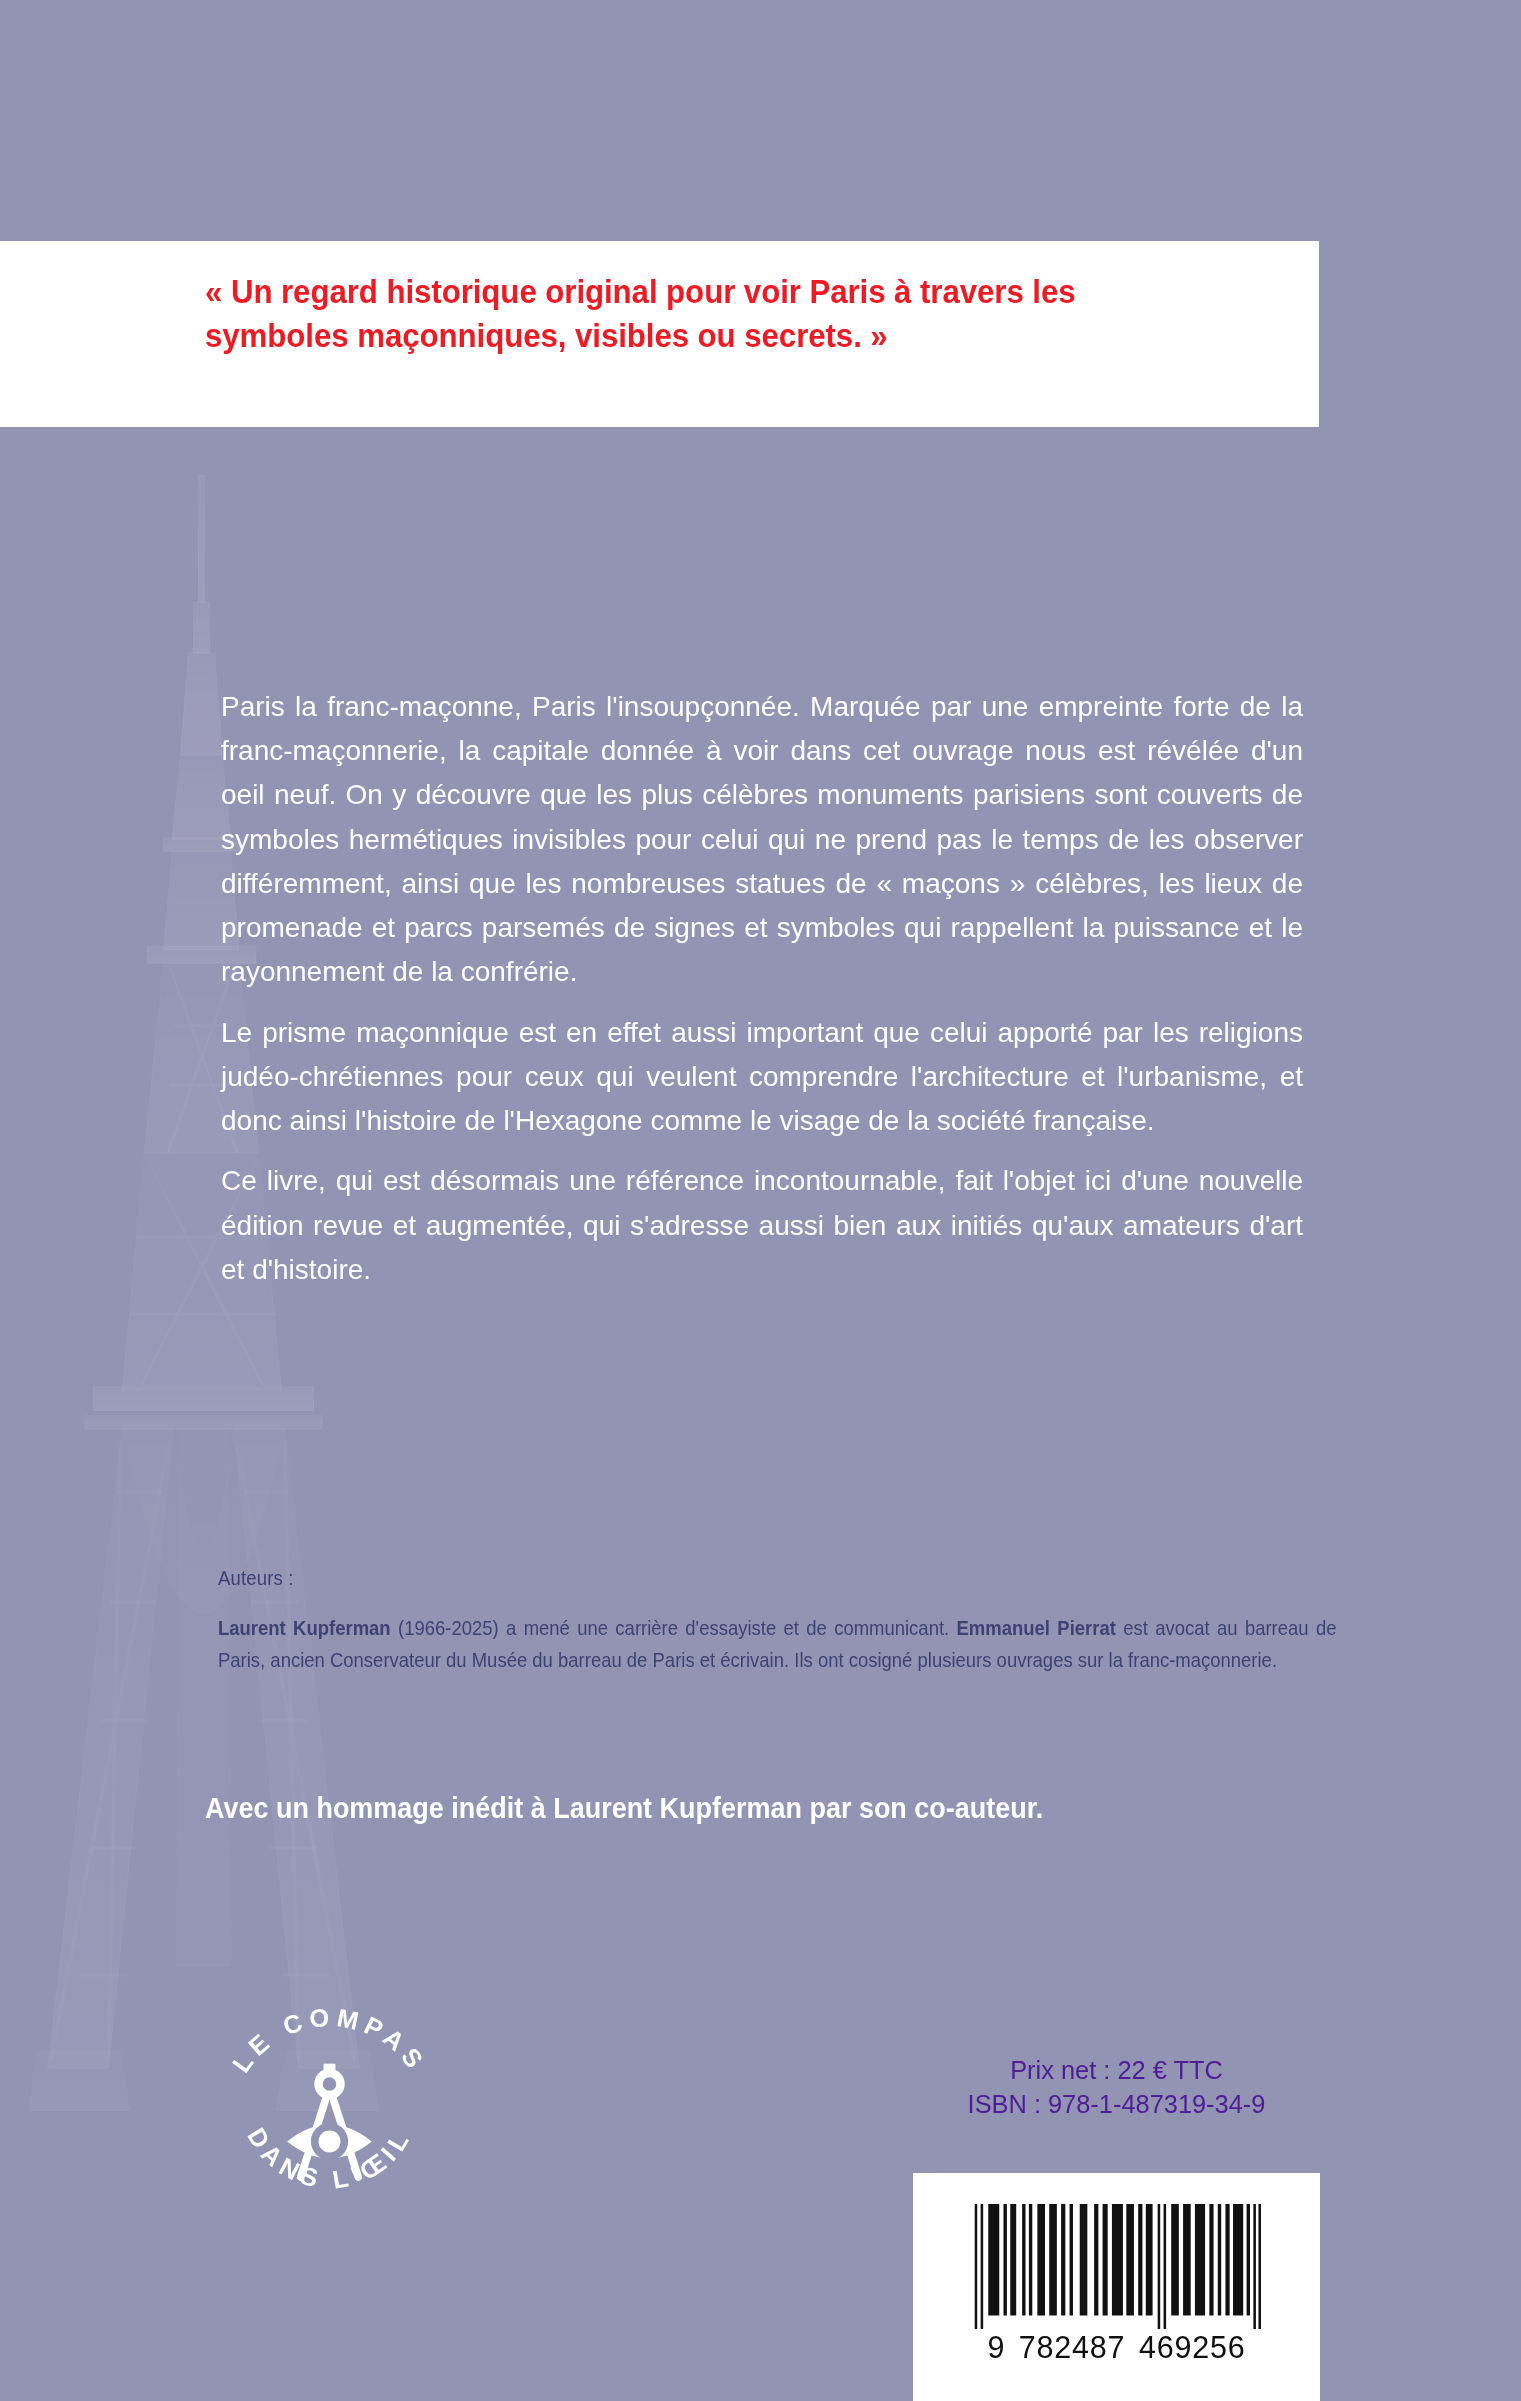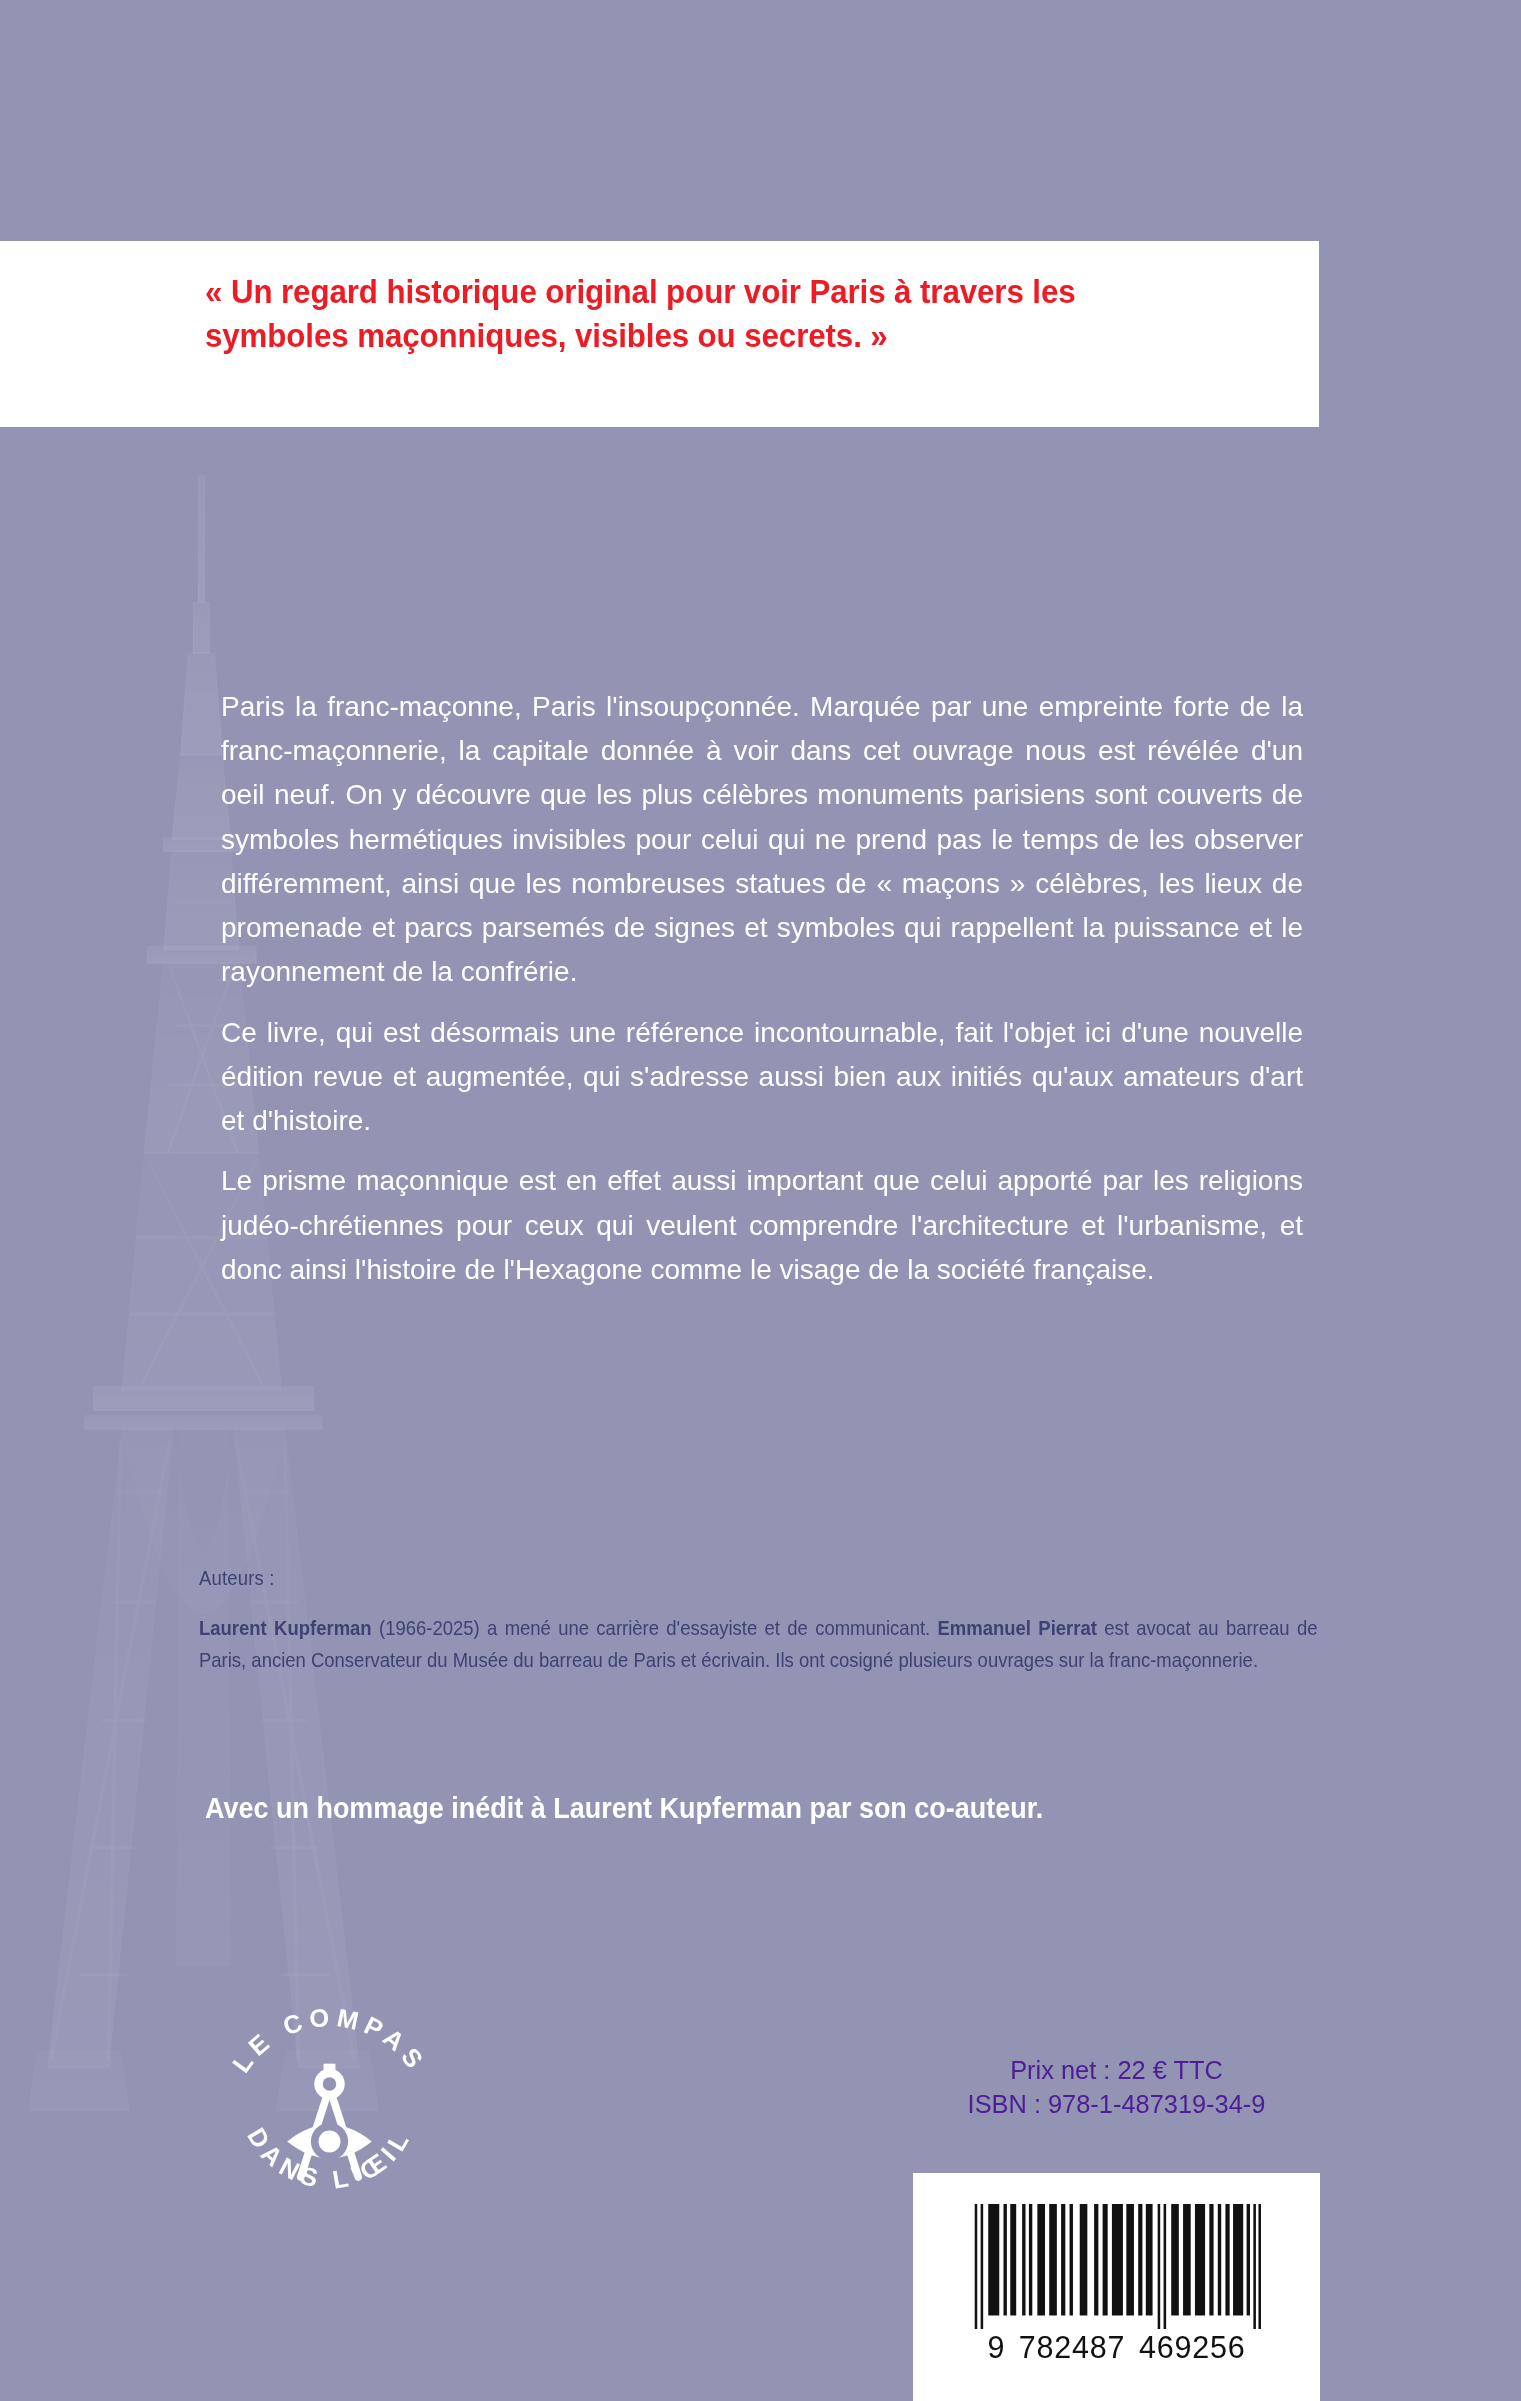--- a/index.html
+++ b/index.html
@@ -64,21 +64,21 @@
     text-align: justify;
     font-family: "Liberation Sans", sans-serif;
   }
   .body-copy p { margin: 16px; }
   .body-copy p.justified { text-align: justify; text-align-last: left; }
   .body-copy p + p { margin-top: 0px; }
 
   
   .authors-block {
     position: absolute;
-    left: 199px;
+    left: 218px;
     top: 1566px;
     width: 1114px;
   }
   .authors-label {
     color: #3c4373;
     font-family: "Liberation Sans Narrow", "Liberation Sans", sans-serif;
     font-size: 21px;
     transform: scaleX(0.88);
     transform-origin: left top;
     margin: 0 0 22px 0;
@@ -223,22 +223,22 @@
       </g>
     </svg>
   </div>
 
   <div class="quote-band">
     <p class="quote-text">« Un regard historique original pour voir Paris à travers les symboles maçonniques, visibles ou secrets. »</p>
   </div>
 
   <div class="body-copy">
     <p class="justified">Paris la franc-maçonne, Paris l'insoupçonnée. Marquée par une empreinte forte de la franc-maçonnerie, la capitale donnée à voir dans cet ouvrage nous est révélée d'un oeil neuf. On y découvre que les plus célèbres monuments parisiens sont couverts de symboles hermétiques invisibles pour celui qui ne prend pas le temps de les observer différemment, ainsi que les nombreuses statues de « maçons » célèbres, les lieux de promenade et parcs parsemés de signes et symboles qui rappellent la puissance et le rayonnement de la confrérie.</p>
+    <p class="justified">Le prisme  maçonnique est en effet aussi important que celui apporté par les religions judéo-chrétiennes pour ceux qui veulent comprendre l'architecture et l'urbanisme, et donc ainsi l'histoire de l'Hexagone comme le visage de la société française.</p>
     <p class="justified">Ce livre, qui est désormais une référence incontournable, fait l'objet ici d'une nouvelle édition revue et augmentée, qui s'adresse aussi bien aux initiés qu'aux amateurs d'art et d'histoire.</p>
-    <p class="justified">Le prisme  maçonnique est en effet aussi important que celui apporté par les religions judéo-chrétiennes pour ceux qui veulent comprendre l'architecture et l'urbanisme, et donc ainsi l'histoire de l'Hexagone comme le visage de la société française.</p>
   </div>
 
   <div class="authors-block">
     <p class="authors-label">Auteurs :</p>
     <p class="authors-bio"><b>Laurent Kupferman</b><span> (1966-2025) a mené une carrière d'essayiste et de communicant. </span><b>Emmanuel Pierrat</b><span> est avocat au barreau de Paris, ancien Conservateur du Musée du barreau de Paris et écrivain. Ils ont cosigné plusieurs ouvrages sur la franc-maçonnerie.</span></p>
   </div>
 
   <p class="homage-line">Avec un hommage inédit à Laurent Kupferman par son co-auteur.</p>
 
   <div class="publisher-logo">

